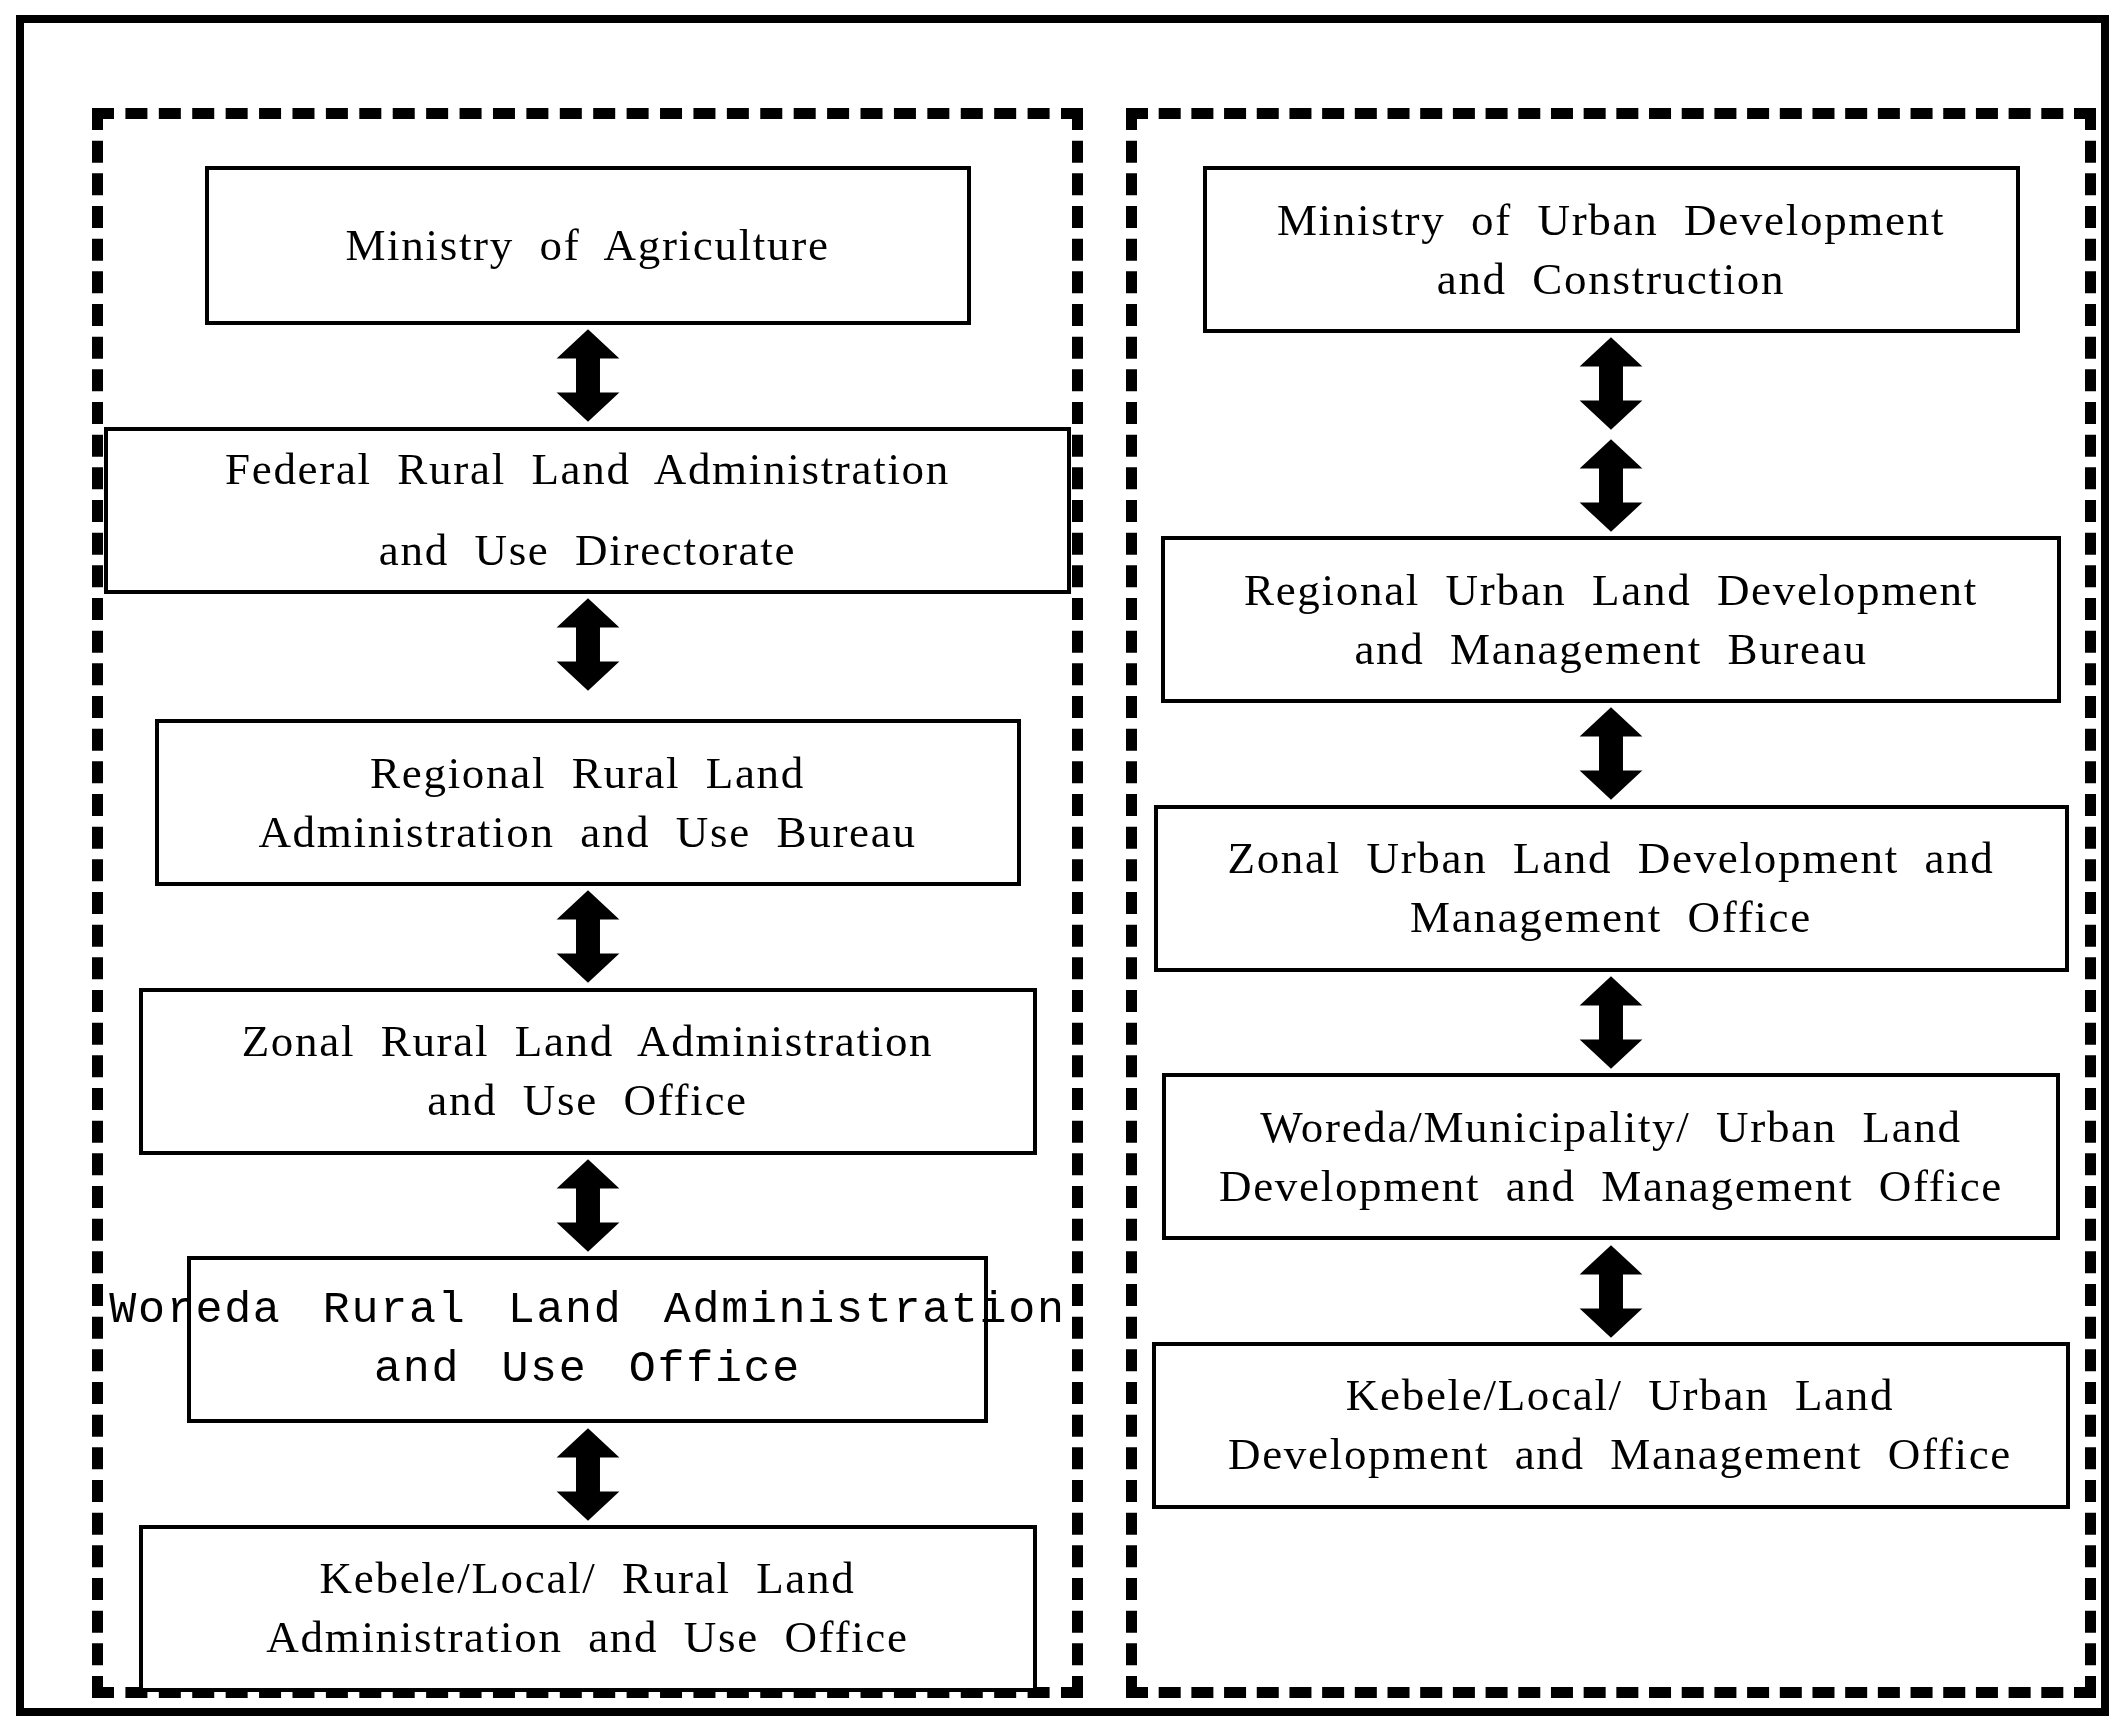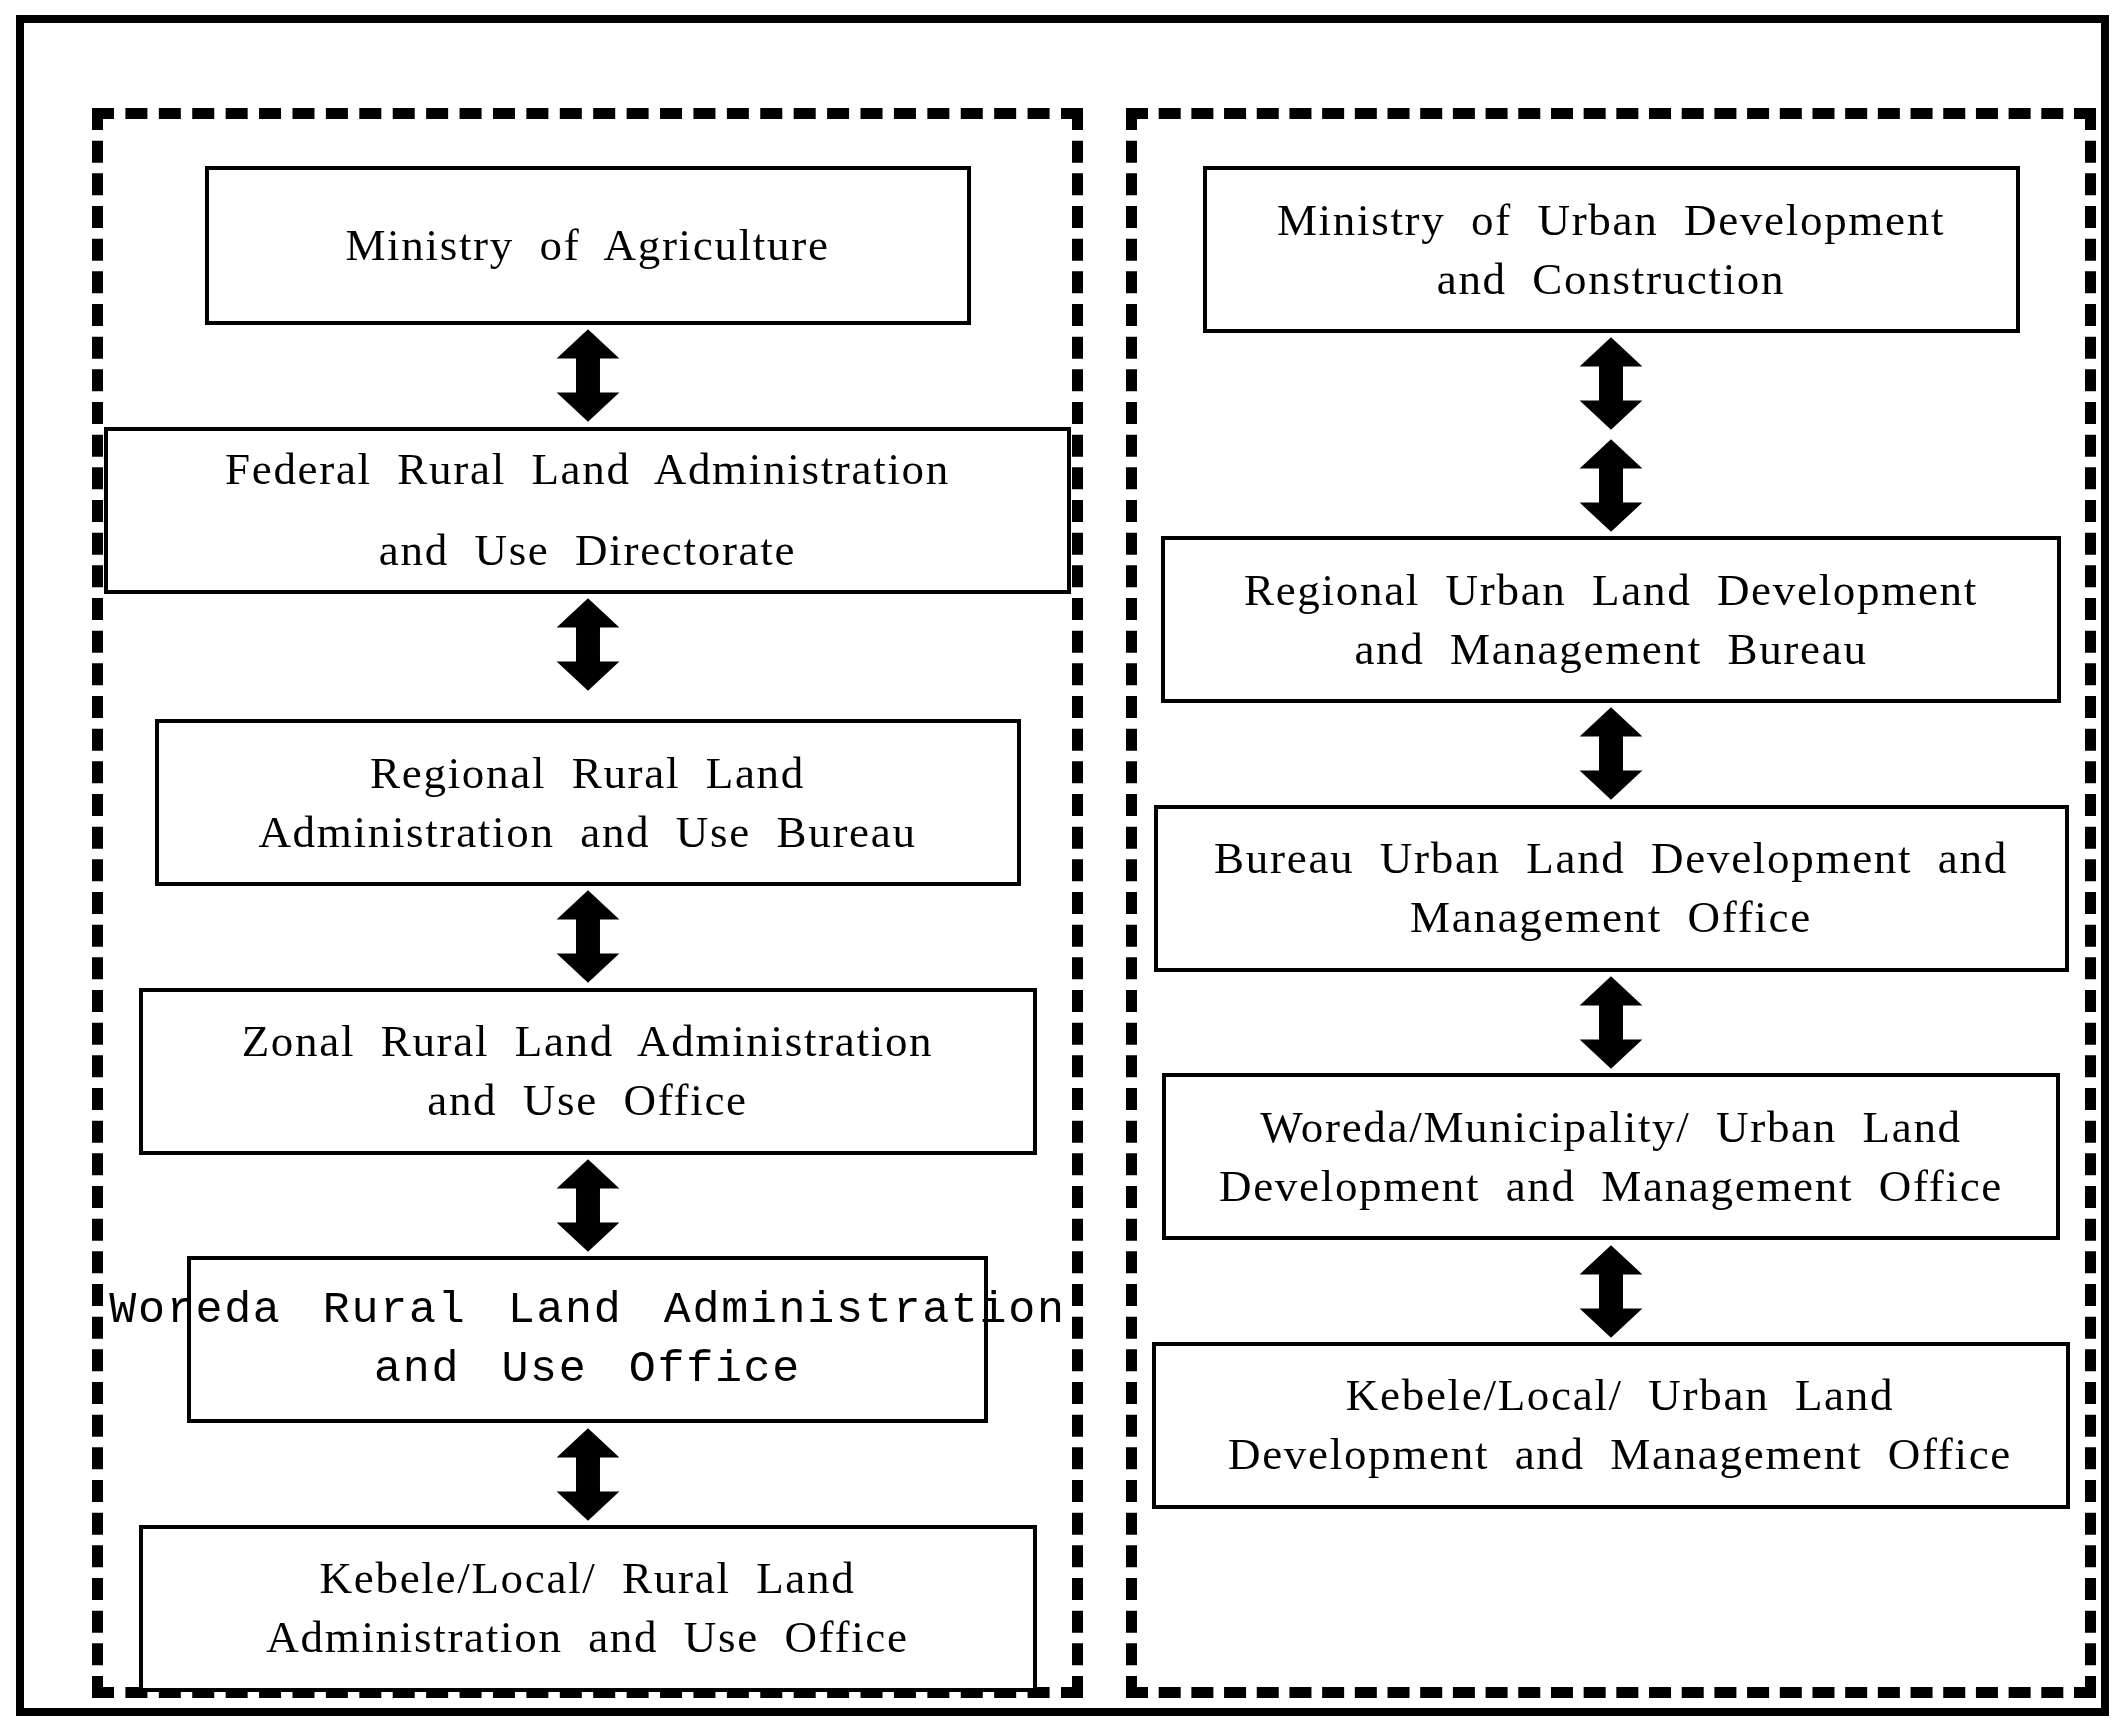--- a/index.html
+++ b/index.html
@@ -145,21 +145,21 @@
           <use href="#updown-arrow"></use>
         </svg>
       <div class="box">
         <span class="line">Regional Urban Land Development</span>
         <span class="line">and Management Bureau</span>
       </div>
       <svg class="arrow" viewBox="0 0 126 170" width="72" height="97">
           <use href="#updown-arrow"></use>
         </svg>
       <div class="box">
-        <span class="line">Bureau Urban Land Development and</span>
+        <span class="line">Zonal Urban Land Development and</span>
         <span class="line">Management Office</span>
       </div>
       <svg class="arrow" viewBox="0 0 126 170" width="72" height="97">
           <use href="#updown-arrow"></use>
         </svg>
       <div class="box">
         <span class="line">Woreda/Municipality/ Urban Land</span>
         <span class="line">Development and Management Office</span>
       </div>
       <svg class="arrow" viewBox="0 0 126 170" width="72" height="97">

